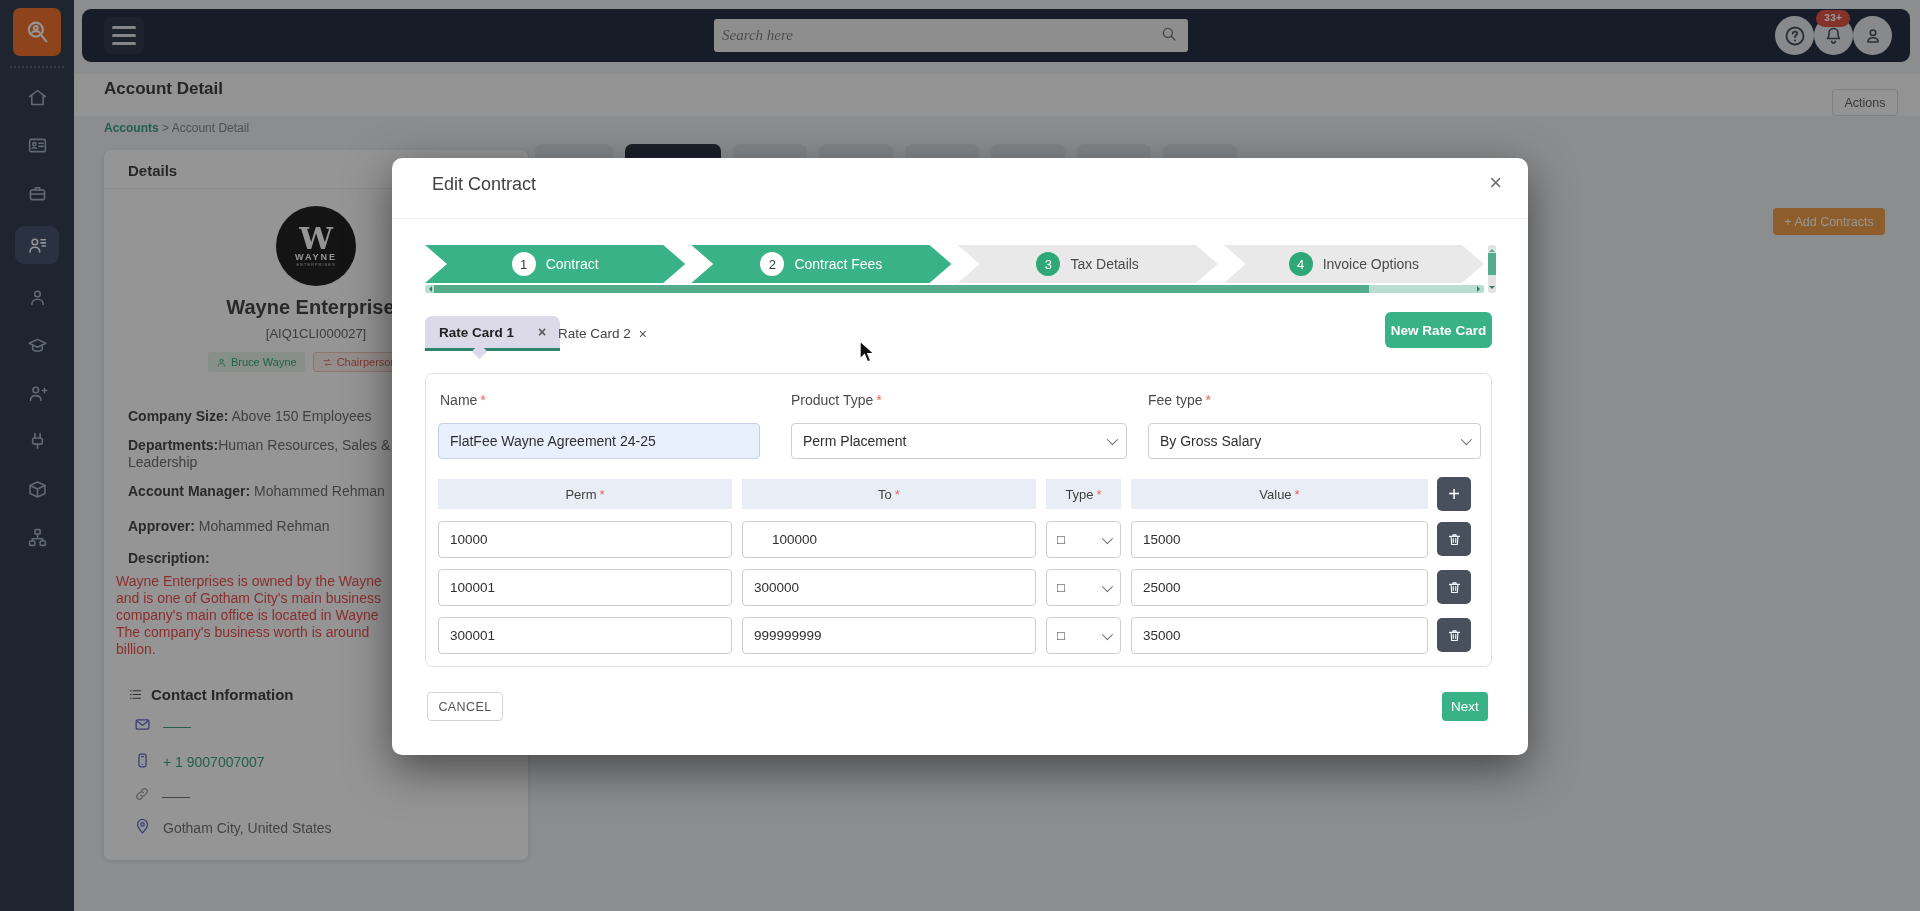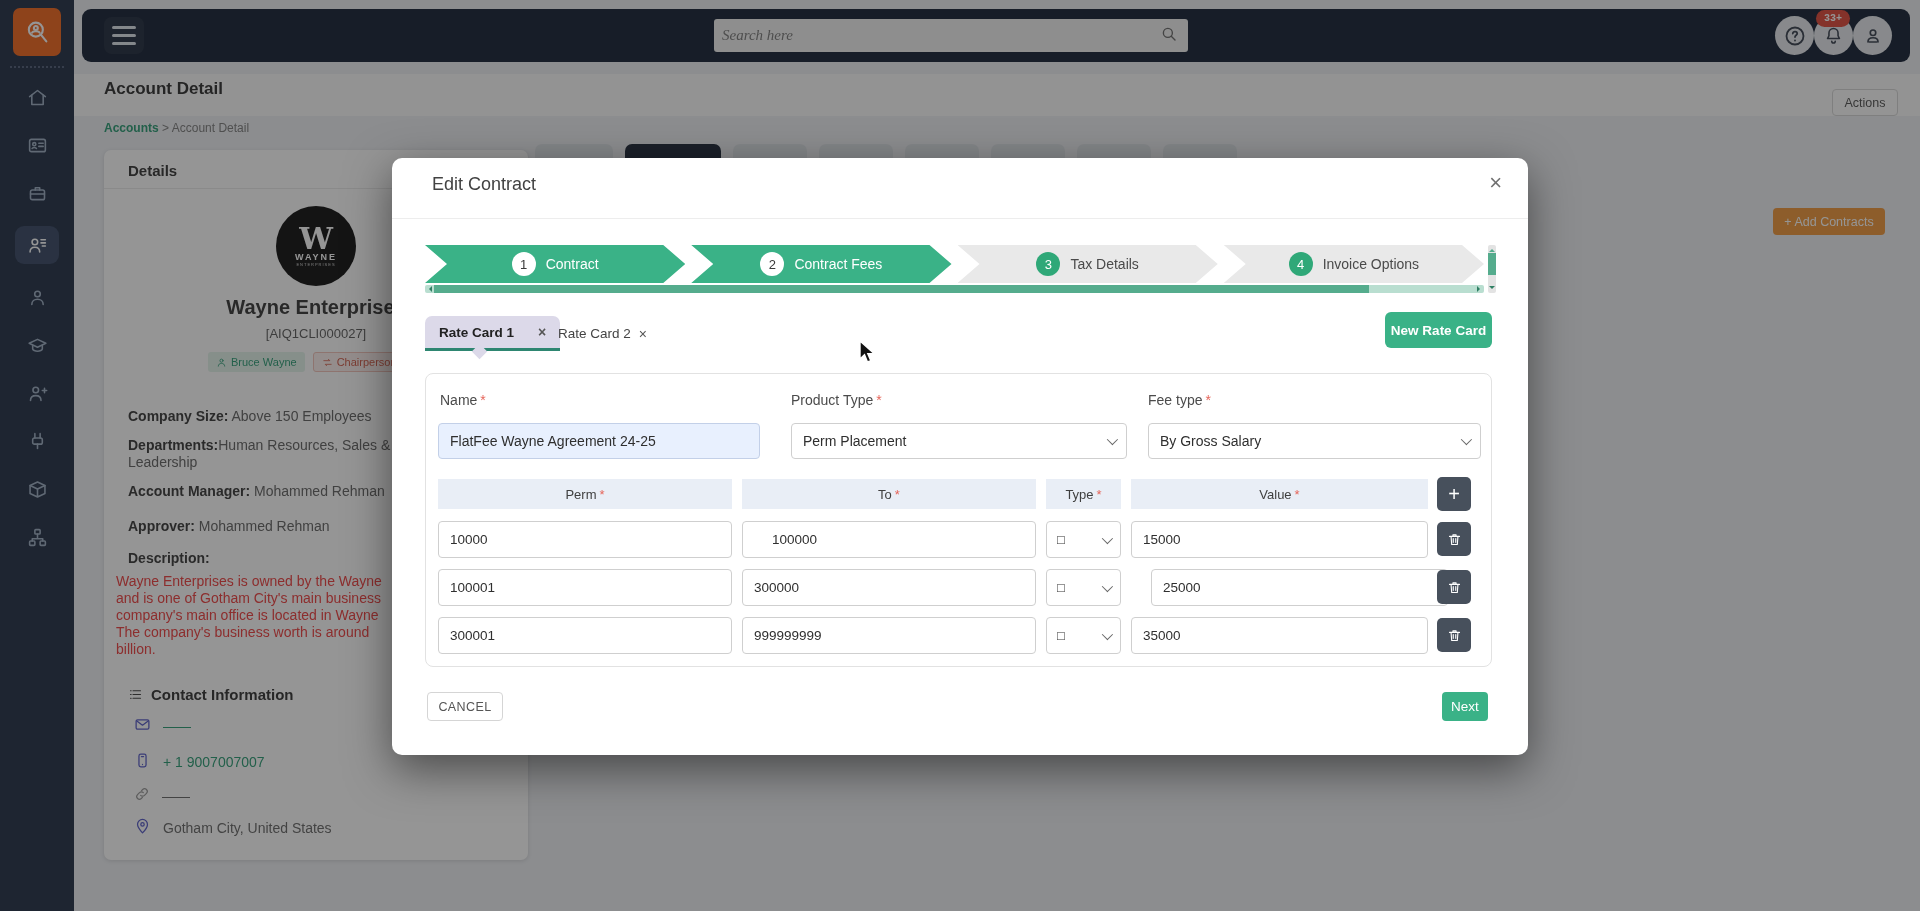--- a/index.html
+++ b/index.html
@@ -475,21 +475,21 @@
             <path d="M4 7h16M9.5 7V4.5h5V7M6.5 7l1 13h9l1-13M10 10.5v6M14 10.5v6"></path>
           </svg>
       </button>
 
       <input class="row-input" style="left: 12px; top: 195px; width: 294px;" value="100001">
       <input class="row-input" style="left: 316px; top: 195px; width: 294px;" value="300000">
       <div class="type-sel" style="left:620px;top:195px">
         <span>□</span>
           <i class="chev"></i>
       </div>
-      <input class="row-input" style="left: 705px; top: 195px; width: 297px; margin-left: 20px;" value="25000">
+      <input class="row-input" style="left: 705px; top: 195px; width: 297px;" value="25000">
       <button class="trash-btn" style="top:196px">
         <svg class="lined" width="15" height="15" viewBox="0 0 24 24">
             <path d="M4 7h16M9.5 7V4.5h5V7M6.5 7l1 13h9l1-13M10 10.5v6M14 10.5v6"></path>
           </svg>
       </button>
 
       <input class="row-input" style="left: 12px; top: 243px; width: 294px;" value="300001">
       <input class="row-input" style="left: 316px; top: 243px; width: 294px;" value="999999999">
       <div class="type-sel" style="left:620px;top:243px">
         <span>□</span>

